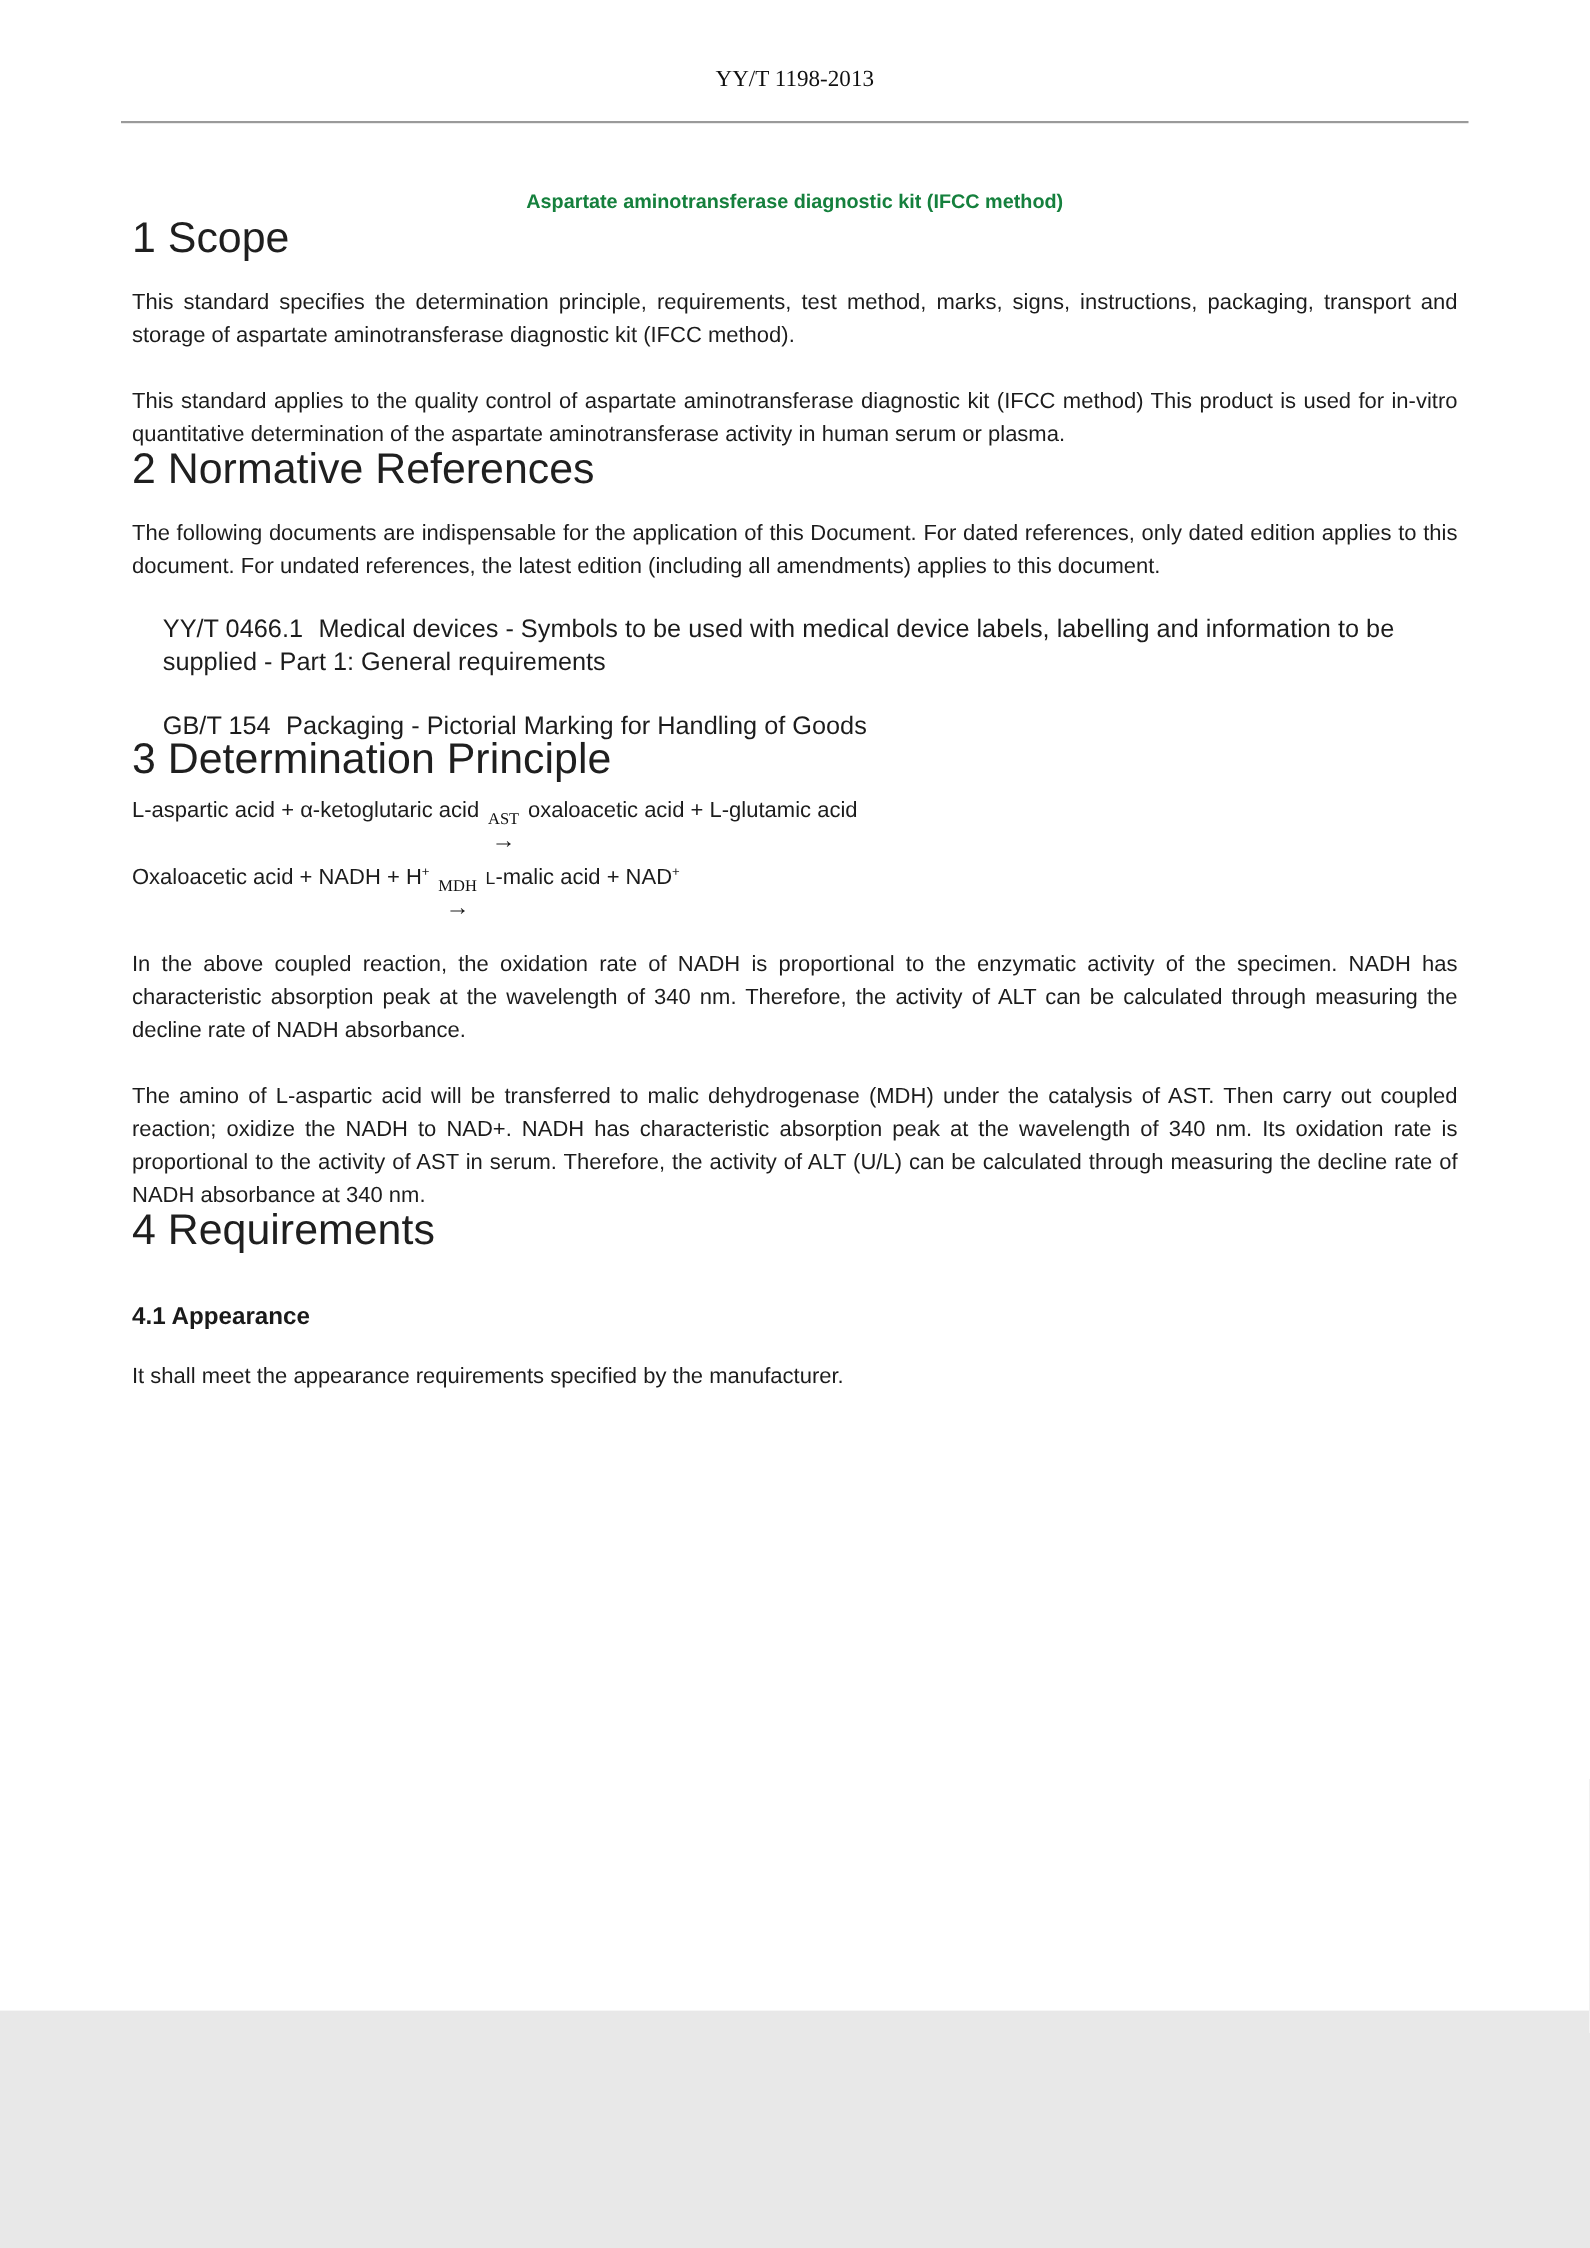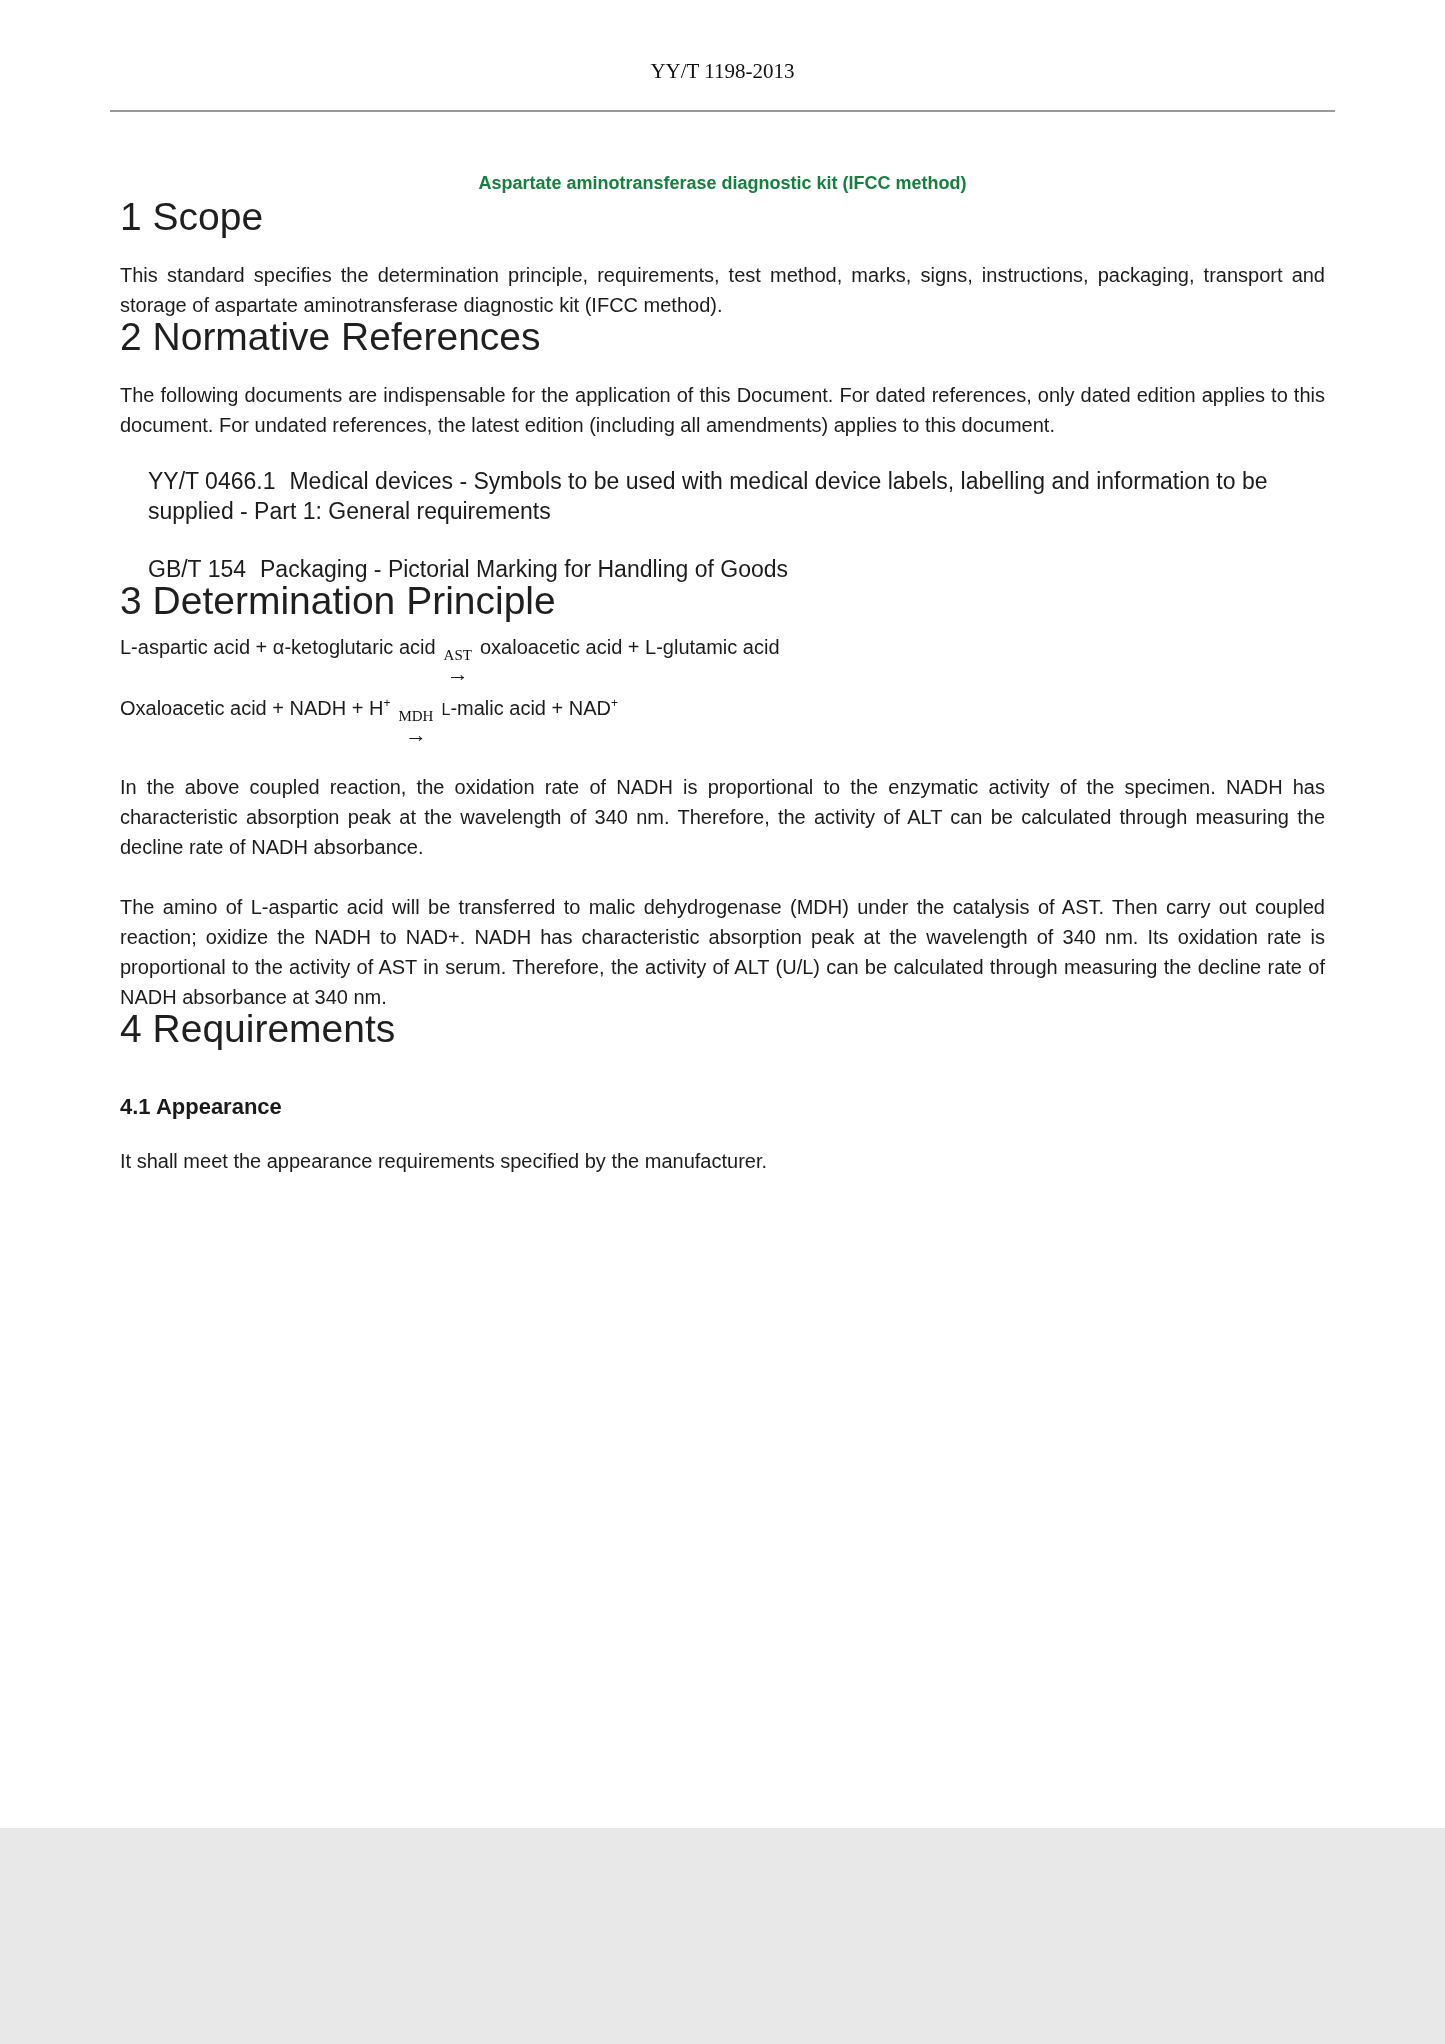--- a/index.html
+++ b/index.html
@@ -134,20 +134,21 @@
 <div class="page">
   <div class="content">
 
     <div class="doc-number">YY/T 1198-2013</div>
     <hr class="header-rule">
 
     <div class="doc-title">Aspartate aminotransferase diagnostic kit (IFCC method)</div>
 
     <h2 class="section-heading h-scope">1 Scope</h2>
     <p class="body-text">This standard specifies the determination principle, requirements, test method, marks, signs, instructions, packaging, transport and storage of aspartate aminotransferase diagnostic kit (IFCC method).</p>
+    <p class="body-text">This standard applies to the quality control of aspartate aminotransferase diagnostic kit (IFCC method) This product is used for in-vitro quantitative determination of the aspartate aminotransferase activity in human serum or plasma.</p>
 
     <h2 class="section-heading h-normref">2 Normative References</h2>
     <p class="body-text">The following documents are indispensable for the application of this Document. For dated references, only dated edition applies to this document. For undated references, the latest edition (including all amendments) applies to this document.</p>
     <div class="reference">
       <span class="ref-code">YY/T 0466.1</span><span>Medical devices - Symbols to be used with medical device labels, labelling and information to be supplied - Part 1: General requirements</span>
     </div>
     <div class="reference">
       <span class="ref-code">GB/T 154</span><span>Packaging - Pictorial Marking for Handling of Goods</span>
     </div>
 

